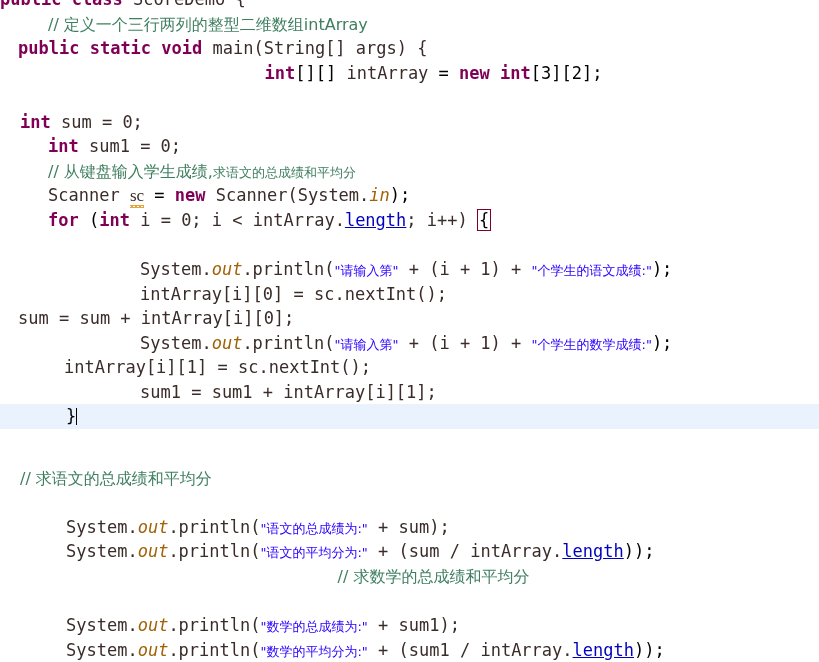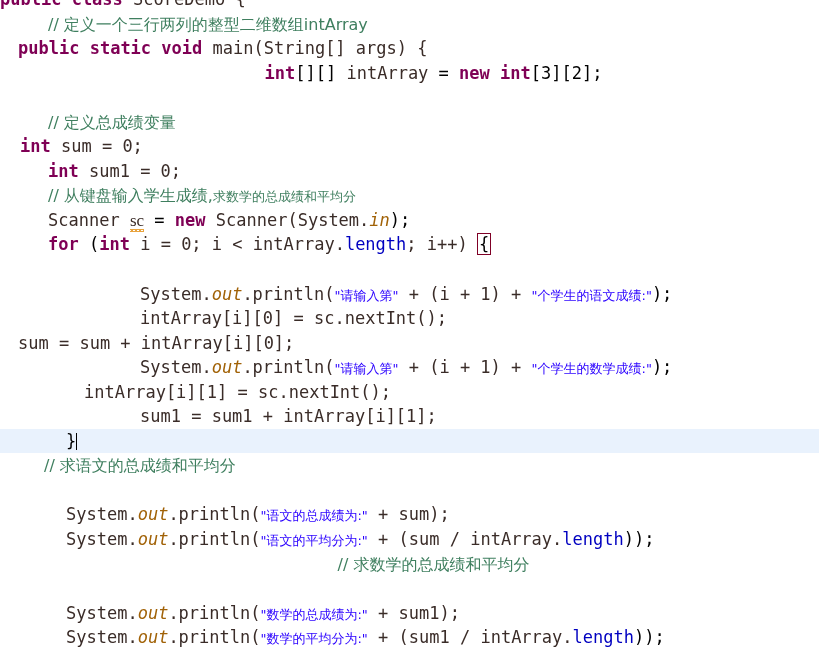--- a/index.html
+++ b/index.html
@@ -59,20 +59,21 @@
     font-family: "DejaVu Sans", "Liberation Sans", sans-serif;
     font-size: 13px;
   }
   .fld {
     color: #a16207;
     font-weight: normal;
     font-style: italic;
   }
   .len {
     color: #0000c0;
+    text-decoration: underline;
   }
   .id {
     color: #3a2c28;
   }
   .punct {
     color: #000000;
   }
 
   
   .brkt {
@@ -123,49 +124,48 @@
   <div class="line" style="padding-left:0px;"><span class="kw">public class</span><span class="id"> ScoreDemo {</span></div>
 
   <div class="line" style="padding-left:48px;"><span class="cmt">// 定义一个三行两列的整型二维数组intArray</span></div>
 
   <div class="line"><span class="kw">public</span> <span class="kw">static</span> <span class="kw">void</span> <span class="id">main(String[] args) {</span></div>
 
   <div class="line" style="padding-left:48px;text-align:center;"><span class="kw">int</span><span class="punct">[][]</span> <span class="id">intArray</span> <span class="punct">=</span> <span class="kw">new</span> <span class="kw">int</span><span class="punct">[3][2];</span></div>
 
   <div class="line blank"></div>
 
-  <div class="line" style="padding-left:48px;"><span class="cmt">// 定义总成绩变量</span></div>
 
   <div class="line" style="padding-left:20px;"><span class="kw">int</span> <span class="id">sum = 0;</span></div>
 
   <div class="line" style="padding-left:48px;"><span class="kw">int</span> <span class="id">sum1 = 0;</span></div>
 
-  <div class="line" style="padding-left:48px;"><span class="cmt">// 从键盘输入学生成绩,</span><span class="cmt cmt-small">求数学的总成绩和平均分</span></div>
+  <div class="line" style="padding-left:48px;"><span class="cmt">// 从键盘输入学生成绩,</span><span class="cmt cmt-small">求语文的总成绩和平均分</span></div>
 
   <div class="line" style="padding-left:48px;"><span class="id">Scanner</span> <span class="warn">sc</span> <span class="punct">=</span> <span class="kw">new</span> <span class="id">Scanner(System.</span><span class="fld">in</span><span class="punct">);</span></div>
 
   <div class="line" style="padding-left:48px;"><span class="kw">for</span> <span class="punct">(</span><span class="kw">int</span> <span class="id">i = 0; i &lt; intArray.</span><span class="len">length</span><span class="id">; i++) </span><span class="brkt">{</span></div>
 
   <div class="line blank"></div>
 
   <div class="line" style="padding-left:140px;"><span class="id">System.</span><span class="fld">out</span><span class="id">.println(</span><span class="str-cjk">"请输入第"</span><span class="id"> + (i + 1) + </span><span class="str-cjk">"个学生的语文成绩:"</span><span class="punct">);</span></div>
 
   <div class="line" style="padding-left:140px;"><span class="id">intArray[i][0] = sc.nextInt();</span></div>
 
   <div class="line" style=""><span class="id">sum = sum + intArray[i][0];</span></div>
 
   <div class="line" style="padding-left:140px;"><span class="id">System.</span><span class="fld">out</span><span class="id">.println(</span><span class="str-cjk">"请输入第"</span><span class="id"> + (i + 1) + </span><span class="str-cjk">"个学生的数学成绩:"</span><span class="punct">);</span></div>
 
-  <div class="line" style="padding-left:84px;"><span class="id">intArray[i][1] = sc.nextInt();</span></div>
+  <div class="line" style="padding-left:64px;"><span class="id">intArray[i][1] = sc.nextInt();</span></div>
 
   <div class="line" style="padding-left:140px;"><span class="id">sum1 = sum1 + intArray[i][1];</span></div>
 
   <div class="line current" style="padding-left:66px;"><span class="punct">}</span><span class="caret"></span></div>
 
-  <div class="line" style="padding-left:44px;"><span class="cmt">// 求语文的总成绩和平均分</span></div>
+  <div class="line" style="padding-left:20px;margin-top:37px;"><span class="cmt">// 求语文的总成绩和平均分</span></div>
 
   <div class="line blank"></div>
 
   <div class="line" style="padding-left:66px;"><span class="id">System.</span><span class="fld">out</span><span class="id">.println(</span><span class="str-cjk">"语文的总成绩为:"</span><span class="id"> + sum);</span></div>
 
   <div class="line" style="padding-left:66px;"><span class="id">System.</span><span class="fld">out</span><span class="id">.println(</span><span class="str-cjk">"语文的平均分为:"</span><span class="id"> + (sum / intArray.</span><span class="len">length</span><span class="punct">));</span></div>
 
   <div class="line" style="padding-left:48px;text-align:center;"><span class="cmt">// 求数学的总成绩和平均分</span></div>
 
   <div class="line blank"></div>

